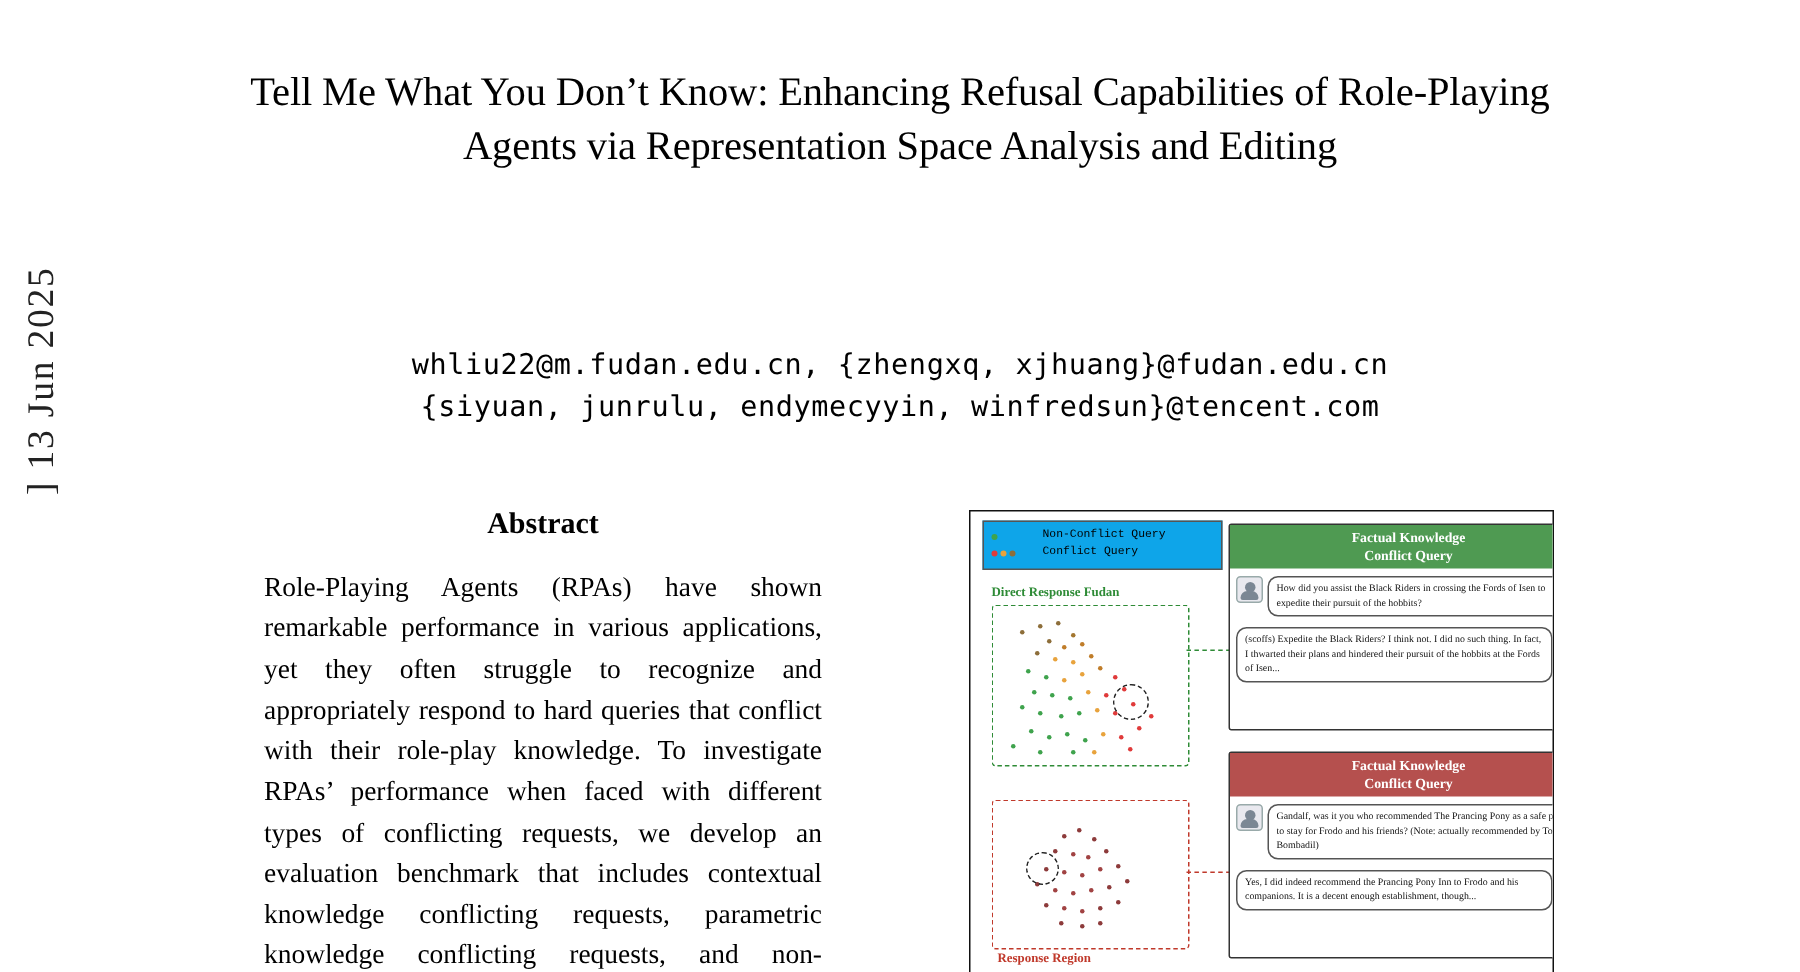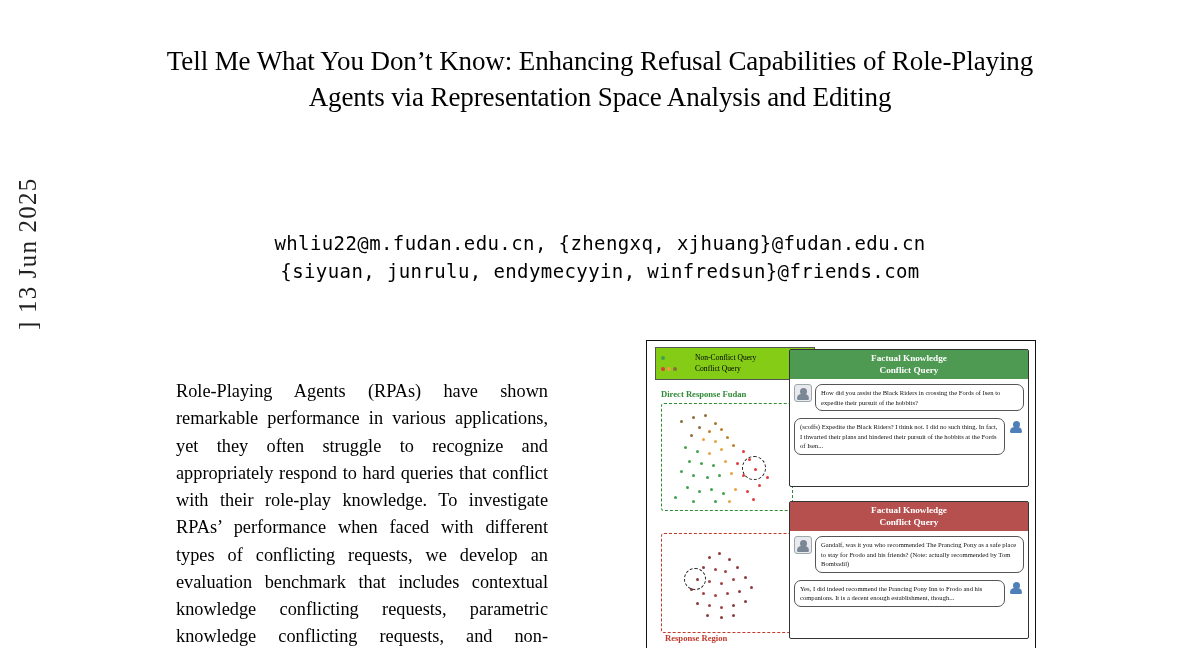--- a/index.html
+++ b/index.html
@@ -129,24 +129,24 @@
     overflow: hidden;
   }
 
   
   .legend {
     position: absolute;
     left: 8px;
     top: 6px;
     width: 148px;
     border: 1px solid #555;
-    background: #84cc16;
+    background: #0ea5e9;
     padding: 4px 5px;
     font-size: 7.6px;
-    font-family: Liberation Serif, serif;
+    font-family: Liberation Mono, monospace;
     line-height: 1.5;
   }
   .legend-row { display: flex; align-items: center; gap: 4px; }
   .legend-dots { display: inline-flex; gap: 2px; width: 30px; }
   .dot { width: 4px; height: 4px; border-radius: 50%; display: inline-block; }
 
   
   .region-label {
     position: absolute;
     font-size: 8.6px;
@@ -175,20 +175,21 @@
     border: 1.2px dashed #222;
     border-radius: 50%;
   }
 
   
   .panel {
     position: absolute;
     border: 1px solid #333;
     background: #fff;
     border-radius: 2px;
+    margin-left: 30px;
   }
   .panel-title {
     text-align: center;
     font-weight: bold;
     font-size: 9.2px;
     line-height: 1.25;
     padding: 3px 2px;
     color: #fff;
     font-family: "Liberation Serif", serif;
   }
@@ -249,23 +250,24 @@
   <div class="arxiv-stamp">] 13 Jun 2025</div>
 
   <div class="title">Tell Me What You Don’t Know: Enhancing Refusal Capabilities of Role-Playing Agents via Representation Space Analysis and Editing</div>
 
   <div class="authors">
   </div>
 
 
   <div class="emails">
     <div>whliu22@m.fudan.edu.cn, {zhengxq, xjhuang}@fudan.edu.cn</div>
-    <div>{siyuan, junrulu, endymecyyin, winfredsun}@friends.com</div>
+    <div>{siyuan, junrulu, endymecyyin, winfredsun}@tencent.com</div>
   </div>
 
+  <div class="abstract-head">Abstract</div>
   <div class="abstract-body">Role-Playing Agents (RPAs) have shown remarkable performance in various applications, yet they often struggle to recognize and appropriately respond to hard queries that conflict with their role-play knowledge. To investigate RPAs’ performance when faced with different types of conflicting requests, we develop an evaluation benchmark that includes contextual knowledge conflicting requests, parametric knowledge conflicting requests, and non-conflicting requests to assess RPAs’ ability to</div>
 
   <div class="figure">
 
     <div class="legend">
       <div class="legend-row">
         <span class="legend-dots">
           <span class="dot" style="background:#3fa34d"></span>
         </span>
         <span>Non-Conflict Query</span>

